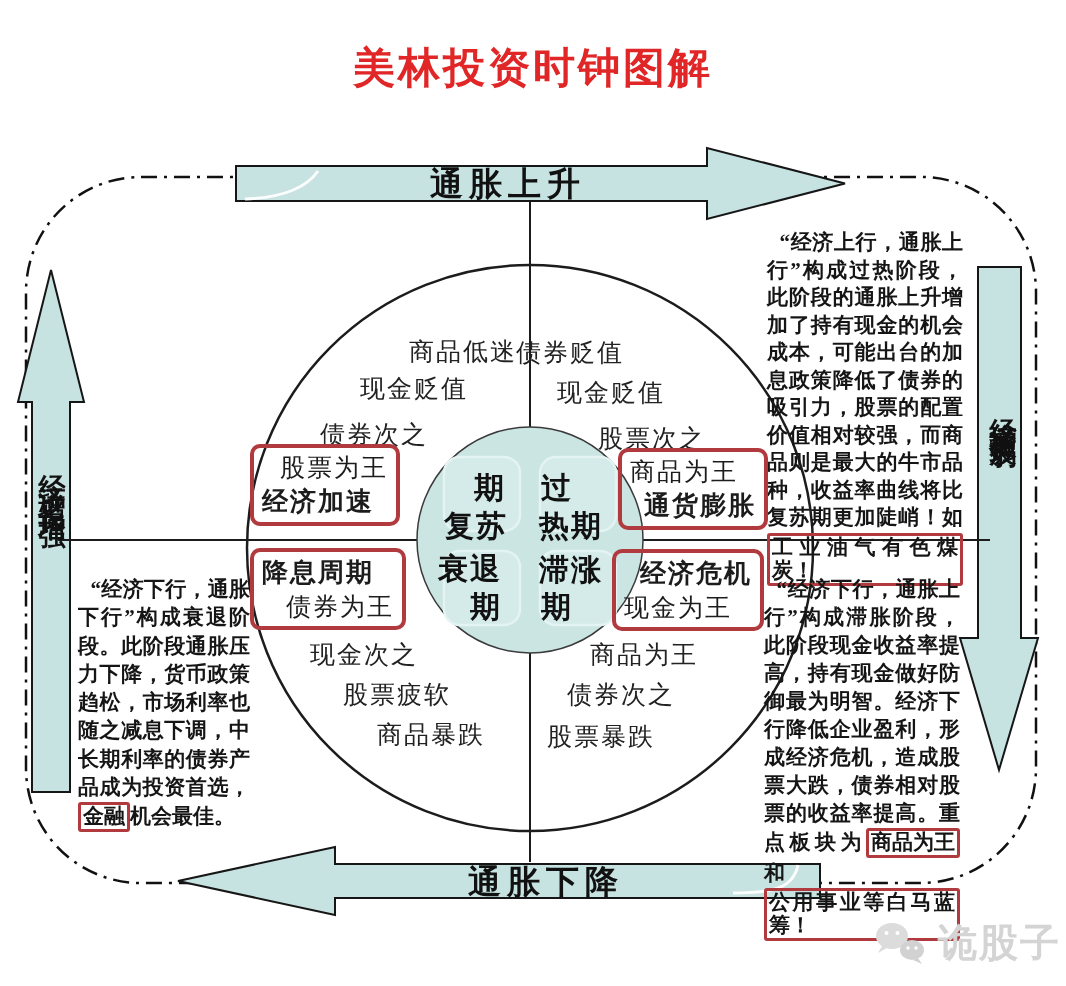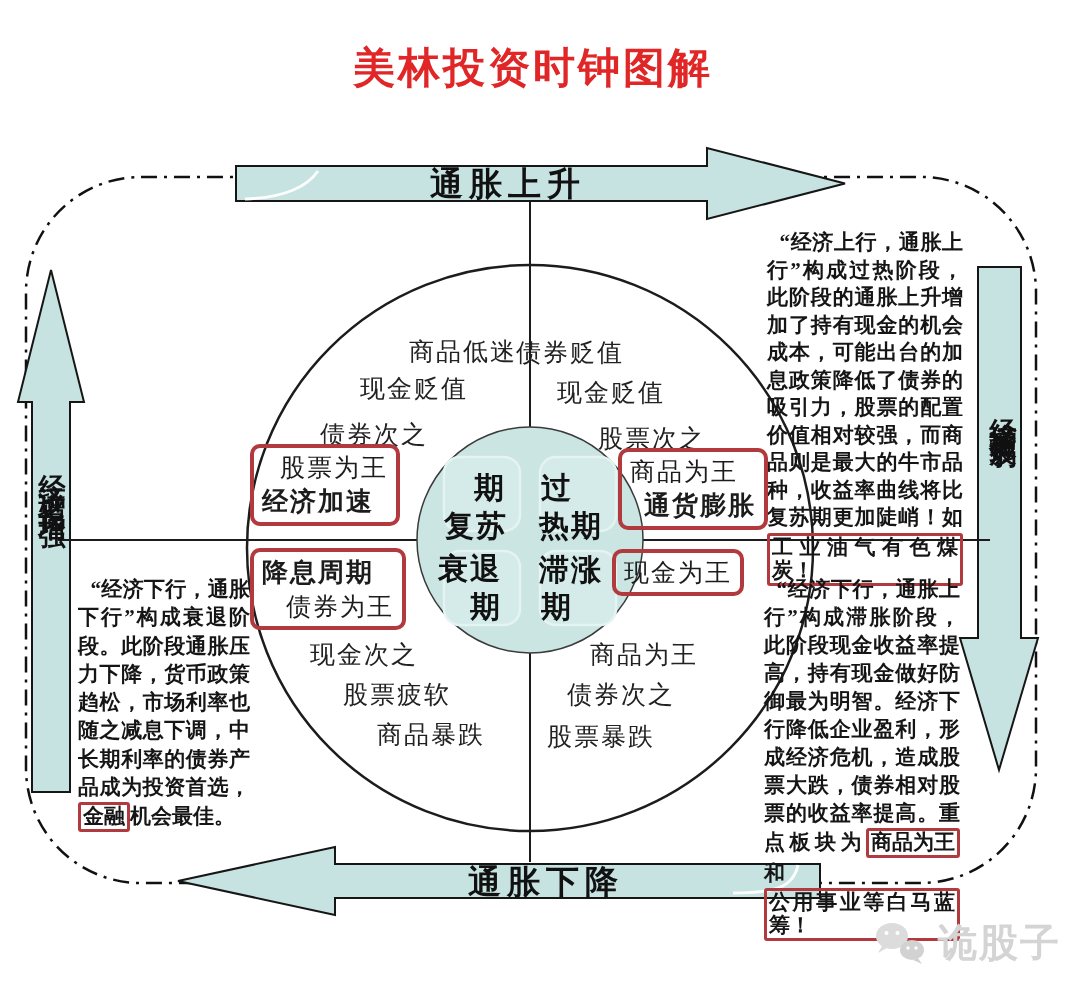--- a/index.html
+++ b/index.html
@@ -105,20 +105,21 @@
   </div>
   <div class="kbox" style="left:618px;top:448px;">
     <span class="l1">商品为王</span>
     <span class="l2 bold" style="padding-left:14px;">通货膨胀</span>
   </div>
   <div class="kbox" style="left:250px;top:548px;">
     <span class="l1 bold">降息周期</span>
     <span class="l2" style="padding-left:24px;">债券为王</span>
   </div>
   <div class="kbox" style="left:612px;top:549px;">
+    <span class="l1 bold" style="padding-left:16px;">经济危机</span>
     <span class="l2">现金为王</span>
   </div>
 
   <div class="qlab" style="left:474px;top:468px;">期</div>
   <div class="qlab" style="left:444px;top:506px;">复苏</div>
   <div class="qlab" style="left:541px;top:468px;">过</div>
   <div class="qlab" style="left:539px;top:506px;">热期</div>
   <div class="qlab" style="left:438px;top:549px;">衰退</div>
   <div class="qlab" style="left:470px;top:587px;">期</div>
   <div class="qlab" style="left:539px;top:550px;">滞涨</div>

